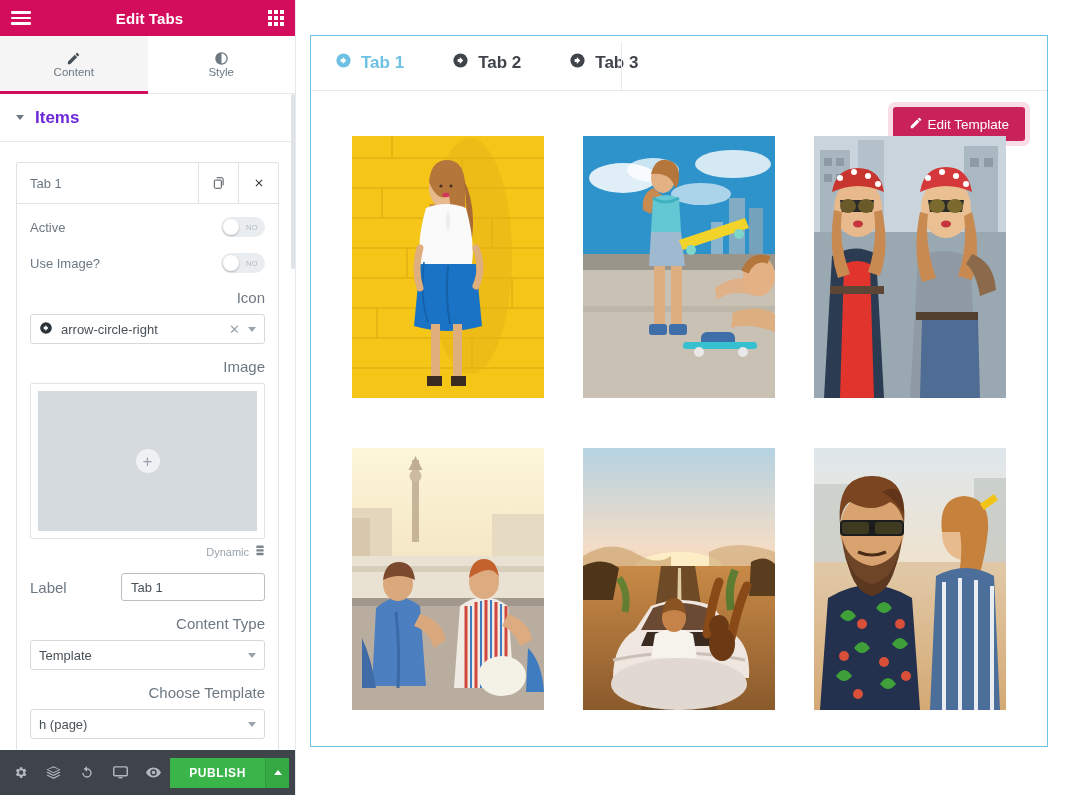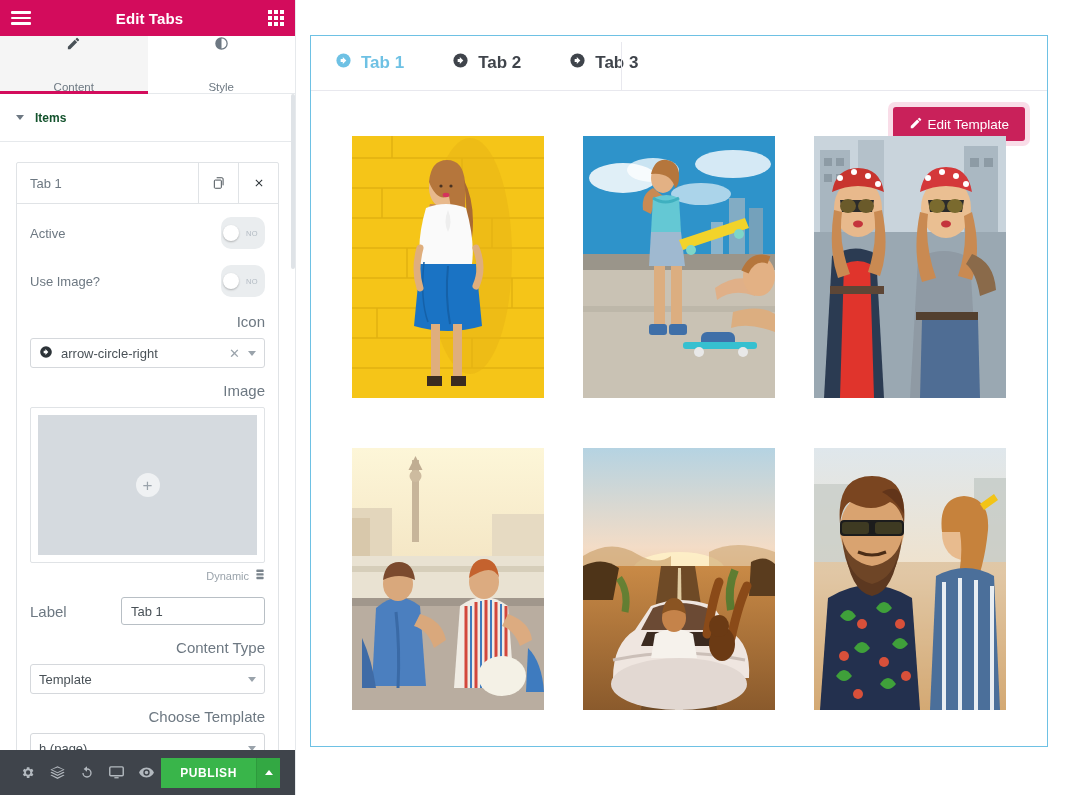--- a/index.html
+++ b/index.html
@@ -19,46 +19,46 @@
   .panel-header { height:36px; background:#d30c5c; color:#ffffff; display:flex;
                   align-items:center; padding:0 11px; flex:0 0 36px; }
   .panel-title { font-size:15px; font-weight:bold; letter-spacing:.1px; flex:1; text-align:center; }
   .hamburger { width:20px; display:flex; flex-direction:column; gap:3px; cursor:pointer; }
   .hamburger i { display:block; height:2.5px; background:#fff; border-radius:1px; }
   .grid-icon { display:grid; grid-template-columns:repeat(3,4px); grid-template-rows:repeat(3,4px);
                gap:2px; cursor:pointer; }
   .grid-icon i { background:#fff; display:block; width:4px; height:4px; }
 
   .panel-tabs { height:58px; display:flex; background:#fff; border-bottom:1px solid #e6e9ec; flex:0 0 58px; }
-  .ptab { flex:1; display:flex; flex-direction:column; align-items:center; justify-content:space-between;
+  .ptab { flex:1; display:flex; flex-direction:column; align-items:center; justify-content:center;
           cursor:pointer; color:#6d7882; font-size:11.5px; position:relative; background:#fff; }
   .ptab.active { background:#f5f5f5; }
   .ptab.active:after { content:""; position:absolute; left:0; right:0; bottom:-1px; height:3px; background:#d30c5c; }
   .ptab svg { display:block; }
 
   .panel-scroll { flex:1; overflow:hidden; position:relative; background:#fff; }
 
   .section-head { height:48px; display:flex; align-items:center; gap:11px; padding:0 16px;
                   border-bottom:1px solid #e6e9ec; cursor:pointer; }
   .section-head .caret { width:0;height:0;border-left:4.5px solid transparent;border-right:4.5px solid transparent;
                          border-top:5px solid #6d7882; }
-  .section-head .s-title { font-size:12px; font-weight:bold; color:#14532d; }
+  .section-head .s-title { font-size:17px; font-weight:bold; color:#6d28d9; }
 
   .ctrl-wrap { padding:20px 16px 0 16px; }
 
   .item-box { border:1px solid #e0e3e6; border-radius:2px; background:#fff; }
   .item-head { display:flex; align-items:stretch; height:40px; }
   .item-name { flex:1; display:flex; align-items:center; padding:0 13px; font-size:13px; color:#6d7882; cursor:pointer; }
   .item-btn { width:40px; display:flex; align-items:center; justify-content:center;
               border-left:1px solid #e0e3e6; color:#495157; cursor:pointer; }
   .item-body { border-top:1px solid #e0e3e6; padding:13px 13px 16px 13px; }
 
   .row { display:flex; align-items:center; justify-content:space-between; margin-bottom:16px; }
   .row-label { font-size:13px; color:#6d7882; }
-  .toggle { width:44px; height:32px; border-radius:10px; background:#eaedef;
+  .toggle { width:44px; height:20px; border-radius:10px; background:#eaedef;
             display:flex; align-items:center; padding:2px; cursor:pointer; position:relative; }
   .toggle .knob { width:16px; height:16px; border-radius:50%; background:#fff;
                   box-shadow:0 1px 2px rgba(0,0,0,.25); }
   .toggle .tg-txt { position:absolute; right:7px; font-size:7.5px; color:#b3bbc3; letter-spacing:.4px; }
 
   .fld-label { font-size:15px; color:#6d7882; margin-bottom:8px;text-align:right; }
   .select-like { height:30px; border:1px solid #d5d8dc; border-radius:3px; background:#fff;
                  display:flex; align-items:center; padding:0 8px; font-size:13px; color:#495157;
                  cursor:pointer; position:relative; }
   .select-like .val { flex:1; display:flex; align-items:center; gap:8px; }
@@ -75,21 +75,21 @@
              font-size:11px; color:#9aa3ab; margin-bottom:12px; cursor:pointer; }
 
   .lbl-row { display:flex; align-items:center; margin-bottom:14px; }
   .lbl-row .fld-label { margin-bottom:0; flex:0 0 auto; }
   .text-input { margin-left:auto; width:144px; height:28px; border:1px solid #b8bfc5; border-radius:3px;
                 padding:0 9px; font-size:13px; color:#495157; font-family:"Liberation Sans", sans-serif;
                 background:#fff; outline:none; }
   .fld-block { margin-bottom:14px; }
 
   .panel-footer { height:45px; background:#3f444b; display:flex; align-items:center; gap:0;
-                  padding:0 13px; flex:0 0 45px; }
+                  padding:0 4px; flex:0 0 45px; }
   .foot-btn { width:34px; height:45px; display:flex; align-items:center; justify-content:center;
               color:#b3b9bf; cursor:pointer; }
   .publish { margin-left:auto; display:flex; height:30px; margin-right:2px; }
   .publish-main { background:#39b54a; color:#fff; font-size:12px; font-weight:bold; letter-spacing:.6px;
                   display:flex; align-items:center; padding:0 19px; cursor:pointer; }
   .publish-arrow { background:#33a843; width:24px; display:flex; align-items:center; justify-content:center;
                    cursor:pointer; border-left:1px solid #2e9a3d; }
   .publish-arrow .up { width:0;height:0;border-left:4px solid transparent;border-right:4px solid transparent;
                        border-bottom:5px solid #fff; }
 

